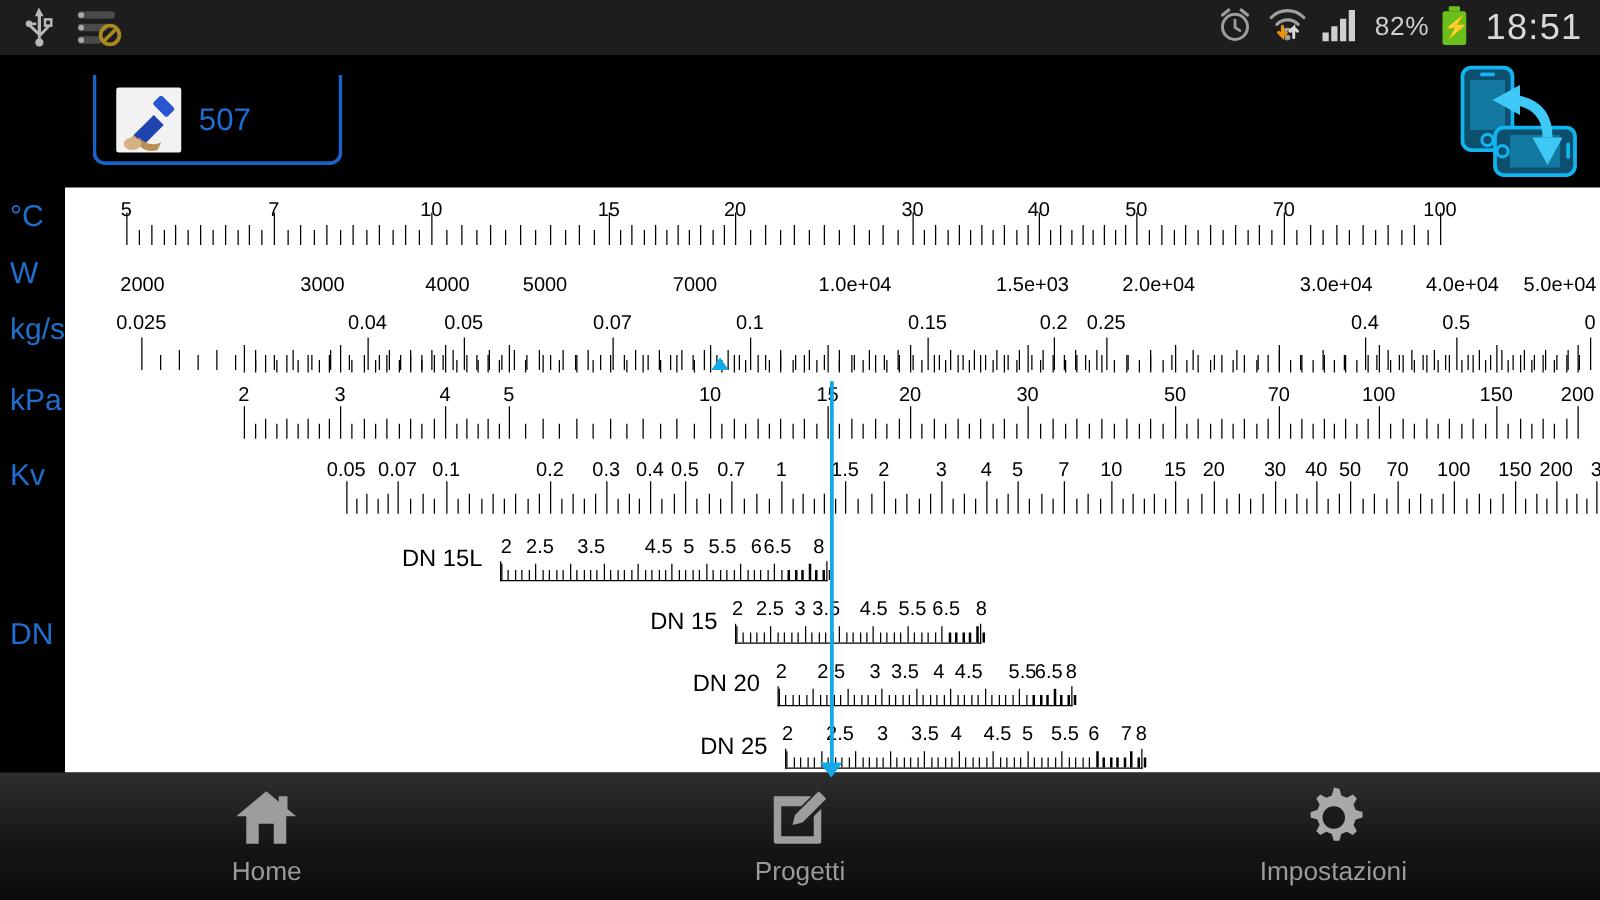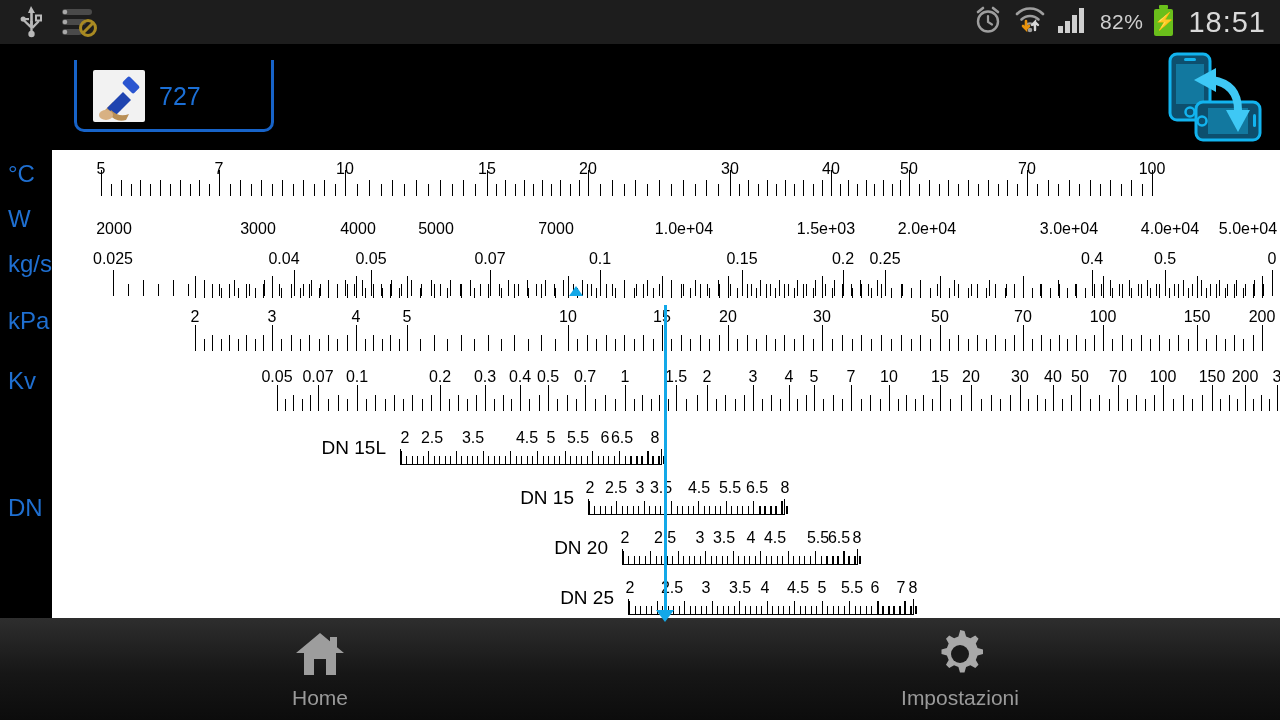--- a/index.html
+++ b/index.html
@@ -139,21 +139,21 @@
     <div class="chip-inner">
       <span class="chip-icon">
         <svg width="52" height="52" viewBox="0 0 52 52">
           <path d="M8 44 L20 32 L28 40 L16 48 Z" fill="#c9a06a"></path>
           <path d="M14 38 L30 22 l8 8 L22 46 Z" fill="#1f44b0"></path>
           <rect x="30" y="10" width="16" height="10" rx="2" fill="#2a55d0" transform="rotate(45 38 15)"></rect>
           <path d="M18 40 q8 8 18 4 l-3 6 q-10 3 -17 -6 Z" fill="#b98f55"></path>
           <ellipse cx="13" cy="45" rx="7" ry="5" fill="#d8b183"></ellipse>
         </svg>
       </span>
-      <span class="chip-label">727</span>
+      <span class="chip-label">507</span>
     </div>
   </div>
 
   <div class="rotate-icon">
     <svg width="100" height="92" viewBox="0 0 100 92">
       <rect x="6" y="4" width="40" height="66" rx="7" fill="#0d4f6e" stroke="#12b4ef" stroke-width="3"></rect>
       <rect x="12" y="14" width="28" height="40" fill="#12789f"></rect>
       <rect x="20" y="8" width="12" height="3" rx="1.5" fill="#12b4ef"></rect>
       <circle cx="26" cy="62" r="4.5" fill="none" stroke="#12b4ef" stroke-width="2.5"></circle>
       <rect x="32" y="52" width="64" height="38" rx="7" fill="#0d4f6e" stroke="#12b4ef" stroke-width="3"></rect>
@@ -294,21 +294,21 @@
           <span class="nm" style="left: 504px;">7000</span>
           <span class="nm" style="left: 632px;">1.0e+04</span>
           <span class="nm" style="left: 774px;">1.5e+03</span>
           <span class="nm" style="left: 875px;">2.0e+04</span>
           <span class="nm" style="left: 1017px;">3.0e+04</span>
           <span class="nm" style="left: 1118px;">4.0e+04</span>
           <span class="nm" style="left: 1196px;">5.0e+04</span>
         </div>
         <div class="nums" style="top: 100px;">
           <span class="nm" style="left: 61px;">0.025</span>
-          <span class="nm" style="left: 232px;">0.04</span>
+          <span class="nm" style="left: 242px;">0.04</span>
           <span class="nm" style="left: 319px;">0.05</span>
           <span class="nm" style="left: 438px;">0.07</span>
           <span class="nm" style="left: 548px;">0.1</span>
           <span class="nm" style="left: 690px;">0.15</span>
           <span class="nm" style="left: 791px;">0.2</span>
           <span class="nm" style="left: 833px;">0.25</span>
           <span class="nm" style="left: 1040px;">0.4</span>
           <span class="nm" style="left: 1113px;">0.5</span>
           <span class="nm" style="left: 1220px;">0</span>
         </div>
@@ -1075,20 +1075,29 @@
         <svg width="52" height="46" viewBox="0 0 52 46">
             <g fill="#9d9d9d">
           <path d="M26 2 L50 22 H42 V44 H32 V28 H20 V44 H10 V22 H2 Z"></path>
           <rect x="36" y="6" width="7" height="10"></rect>
         </g>
           </svg>
       </span>
       <span class="navlabel">Home</span>
     </div>
 
+    <div class="navitem">
+      <span class="navicon">
+        <svg width="50" height="46" viewBox="0 0 50 46">
+          <path d="M4 6 h30 l-8 8 H10 v24 h26 V22 l6-6 v26 a2 2 0 0 1 -2 2 H6 a2 2 0 0 1 -2 -2 V8 Z" fill="#9d9d9d"></path>
+          <path d="M40 2 l6 6 L27 27 l-8 2 2-8 Z" fill="#9d9d9d"></path>
+        </svg>
+      </span>
+      <span class="navlabel">Progetti</span>
+    </div>
 
 
 
     <div class="navitem">
       <span class="navicon">
         <svg width="52" height="52" viewBox="0 0 52 52">
           <path d="M26 2 l4.5 1 1.6 5.4 4.3 1.8 4.9-2.7 3.2 3.2 -2.7 4.9 1.8 4.3 5.4 1.6 0 4.5 -5.4 1.6 -1.8 4.3 2.7 4.9 -3.2 3.2 -4.9-2.7 -4.3 1.8 -1.6 5.4 -4.5 0 -1.6-5.4 -4.3-1.8 -4.9 2.7 -3.2-3.2 2.7-4.9 -1.8-4.3 -5.4-1.6 0-4.5 5.4-1.6 1.8-4.3 -2.7-4.9 3.2-3.2 4.9 2.7 4.3-1.8 1.6-5.4 Z" fill="#a8a8a8"></path>
           <circle cx="26" cy="26" r="9" fill="#1a1a1a"></circle>
         </svg>
       </span>

